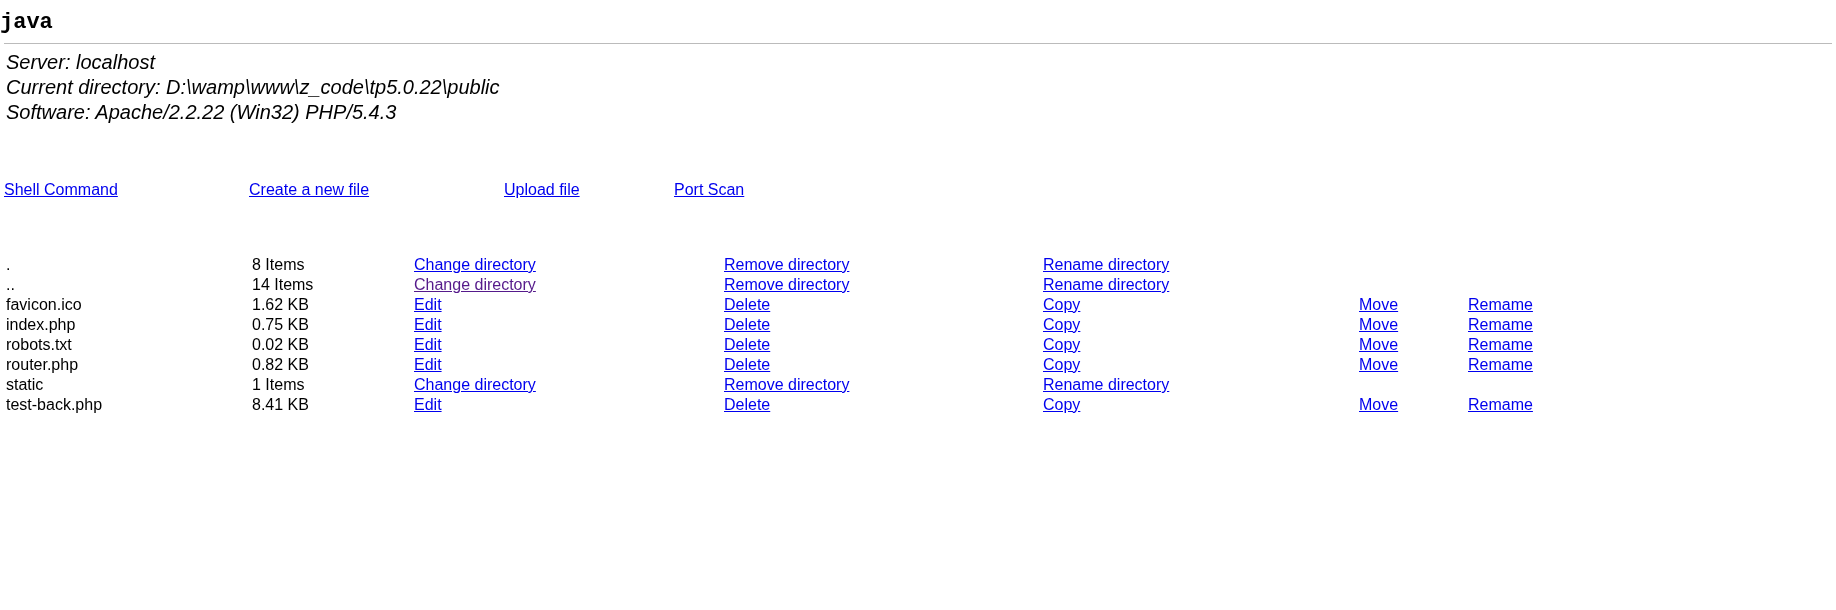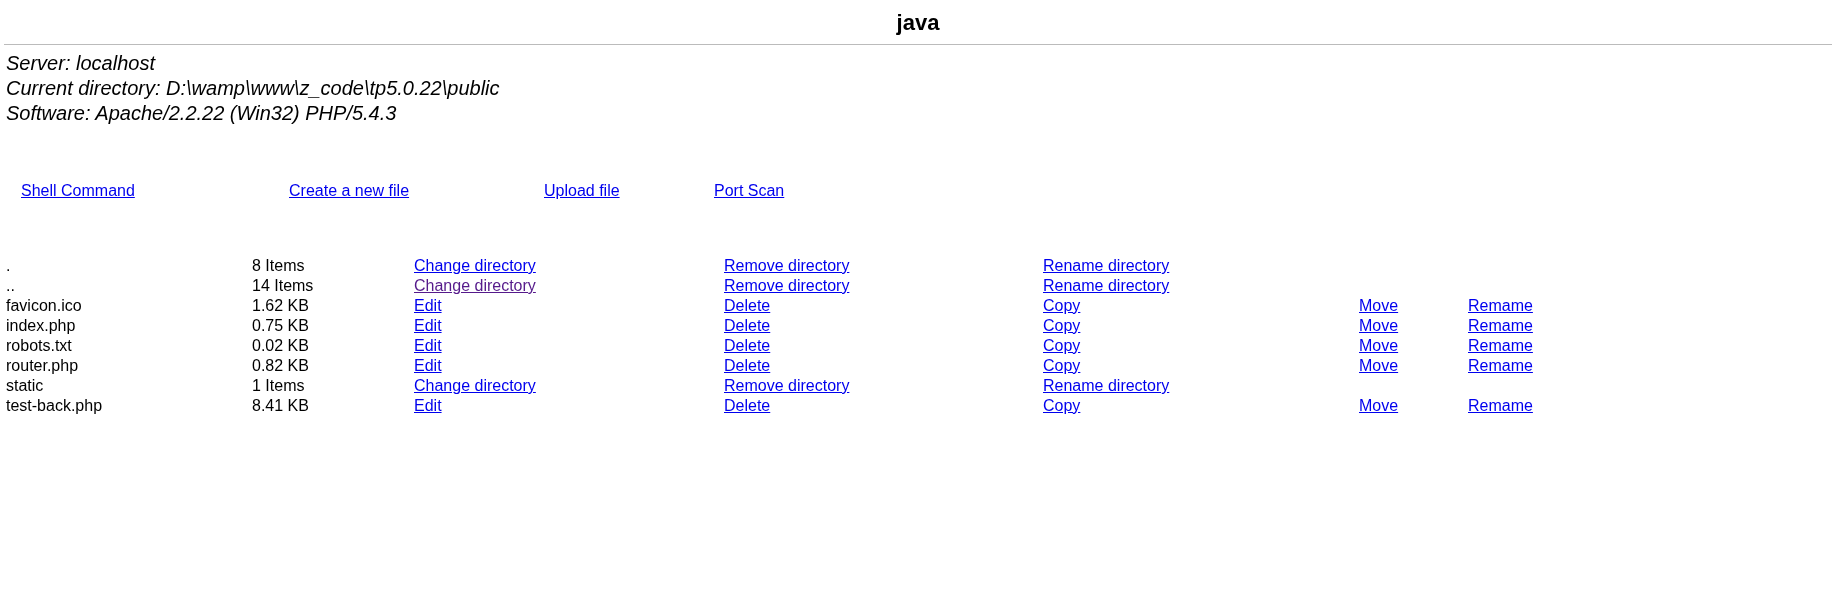--- a/index.html
+++ b/index.html
@@ -5,49 +5,50 @@
     * { box-sizing: border-box; }
     body {
       margin: 0;
       padding: 0;
       font-family: "Segoe UI", Tahoma, Arial, sans-serif;
       font-size: 16px;
       color: #000;
       background: #fff;
     }
     .page-title {
-      text-align: center;
+      text-align: left;
       font-weight: 700;
       font-size: 22px;
       margin: 10px 0 8px 0;
+      font-family: Liberation Mono, monospace;
     }
     hr.top-rule {
       border: none;
       border-top: 1px solid #bbb;
       margin: 0 4px 6px 4px;
     }
     .info-block {
       font-style: italic;
       font-size: 20px;
       line-height: 1.25;
       padding: 0 6px;
       margin-bottom: 56px;
     }
     .toolbar {
       display: flex;
       gap: 0;
-      padding: 0 21px;
+      padding: 0 4px;
       margin-bottom: 56px;
     }
     .toolbar a {
       color: #0000EE;
       text-decoration: underline;
     }
     .toolbar-col1 { width: 245px; }
-    .toolbar-col2 { width: 255px; margin-left: 23px; }
+    .toolbar-col2 { width: 255px; }
     .toolbar-col3 { width: 170px; }
     .toolbar-col4 { }
 
     .file-table {
       border-collapse: collapse;
       width: 100%;
       table-layout: fixed;
     }
     .file-table td {
       padding: 1px 0;

